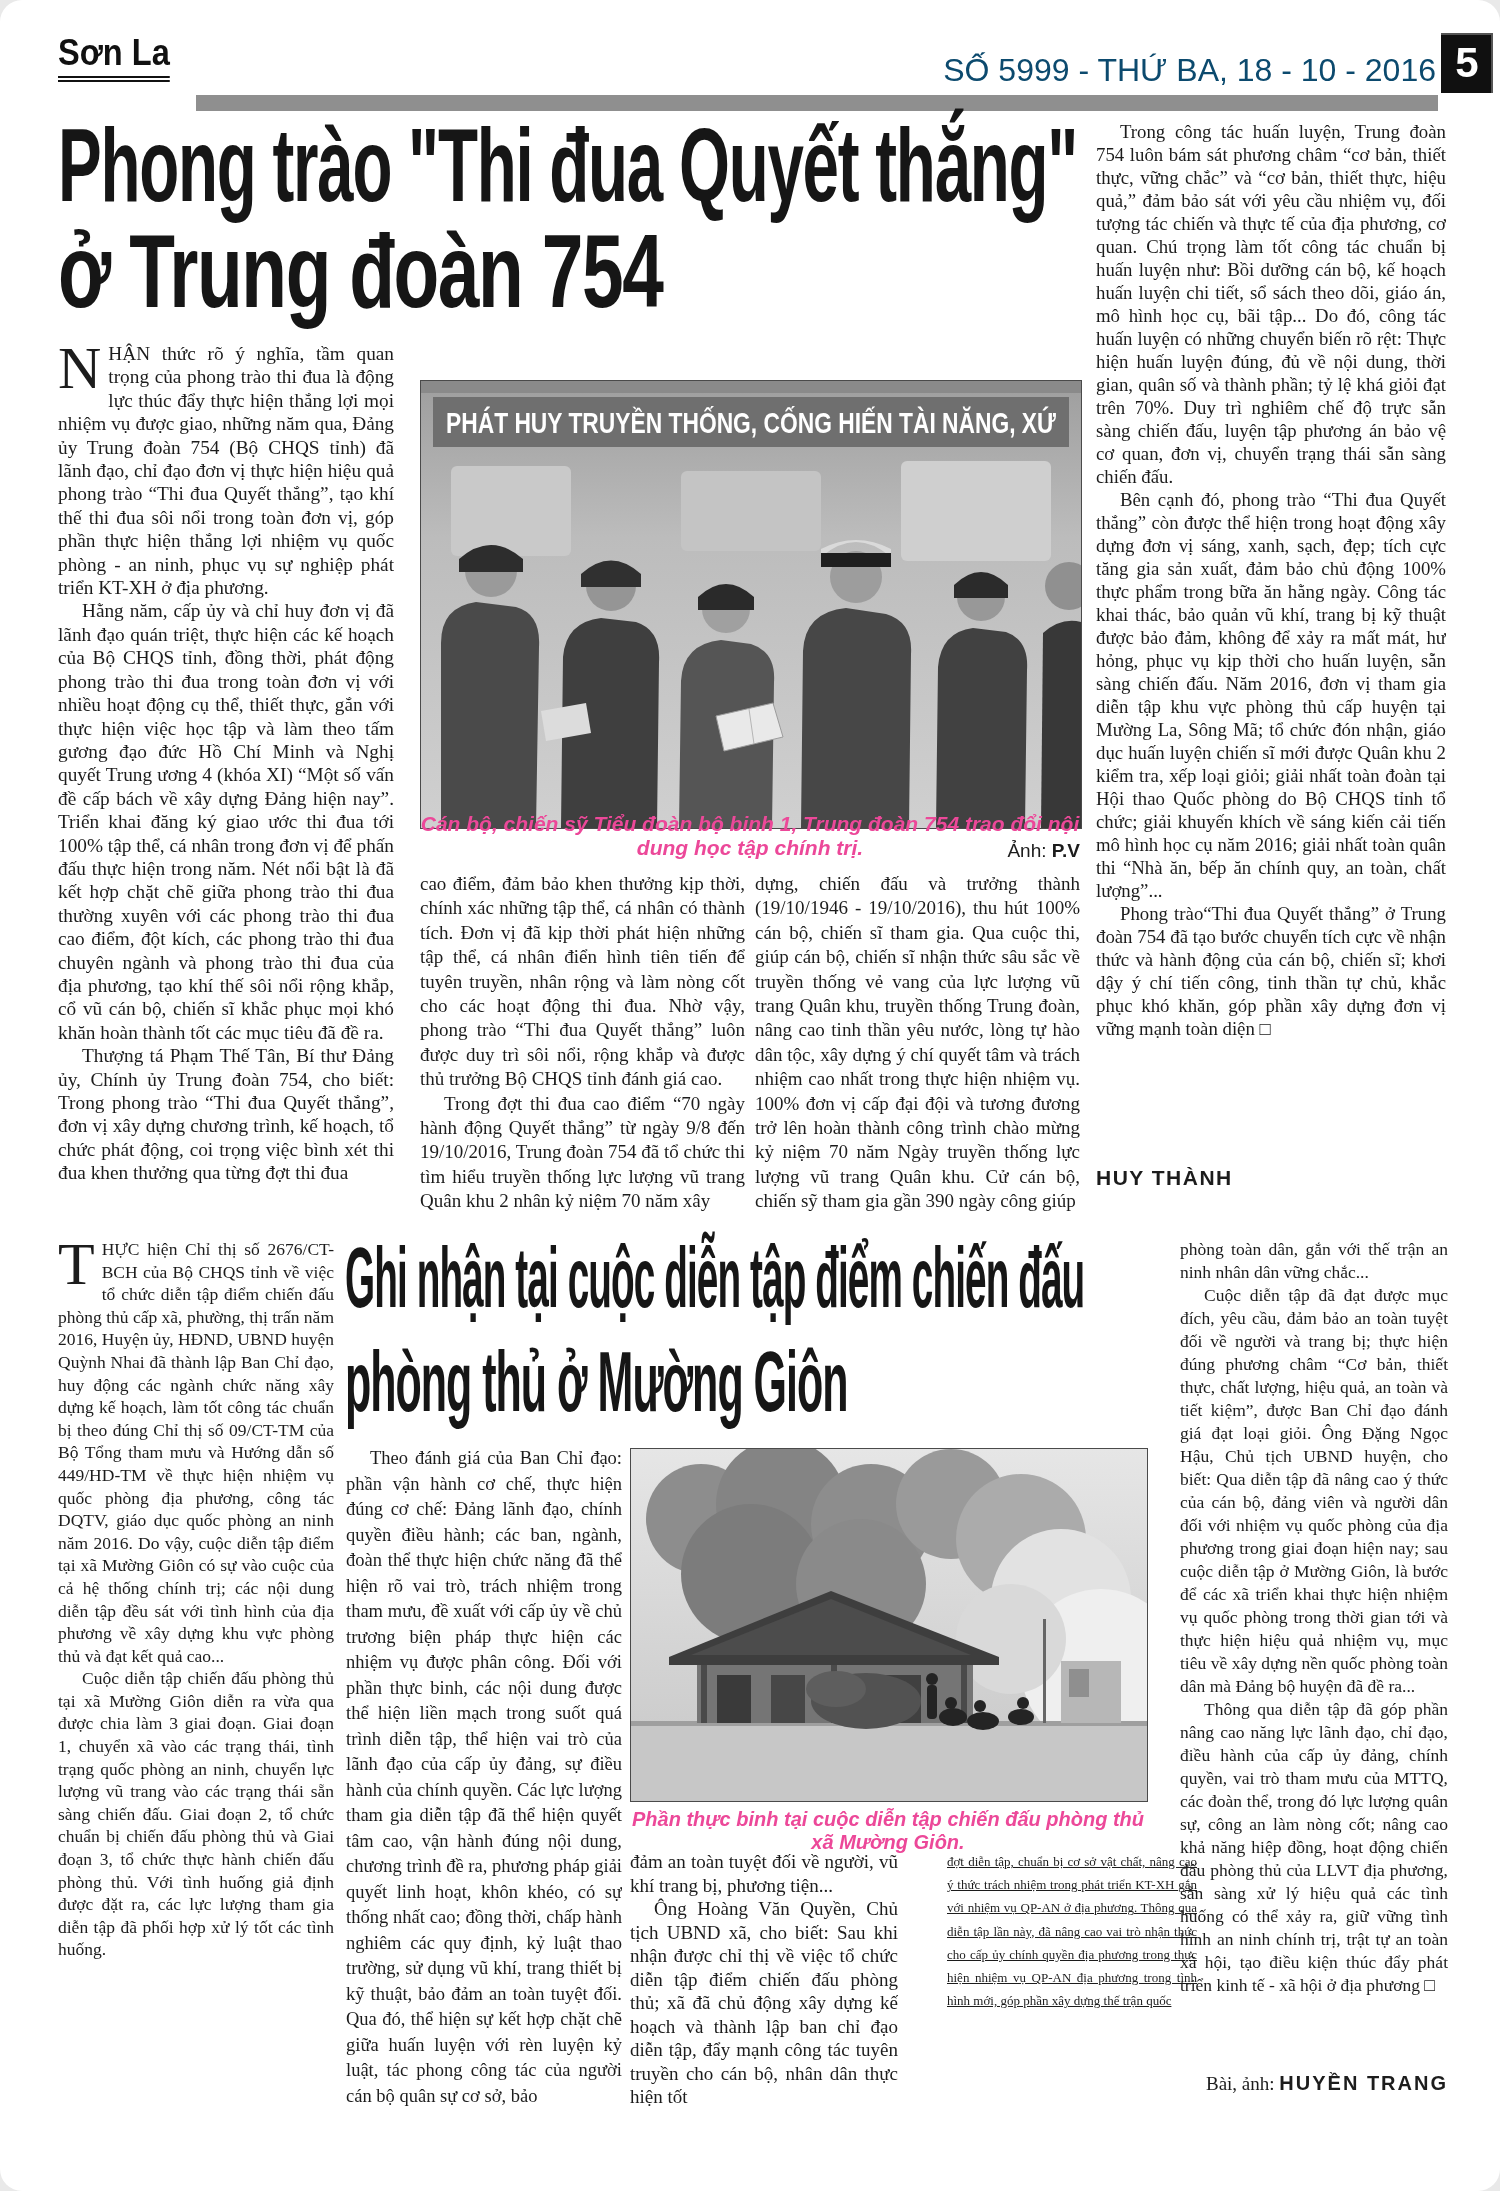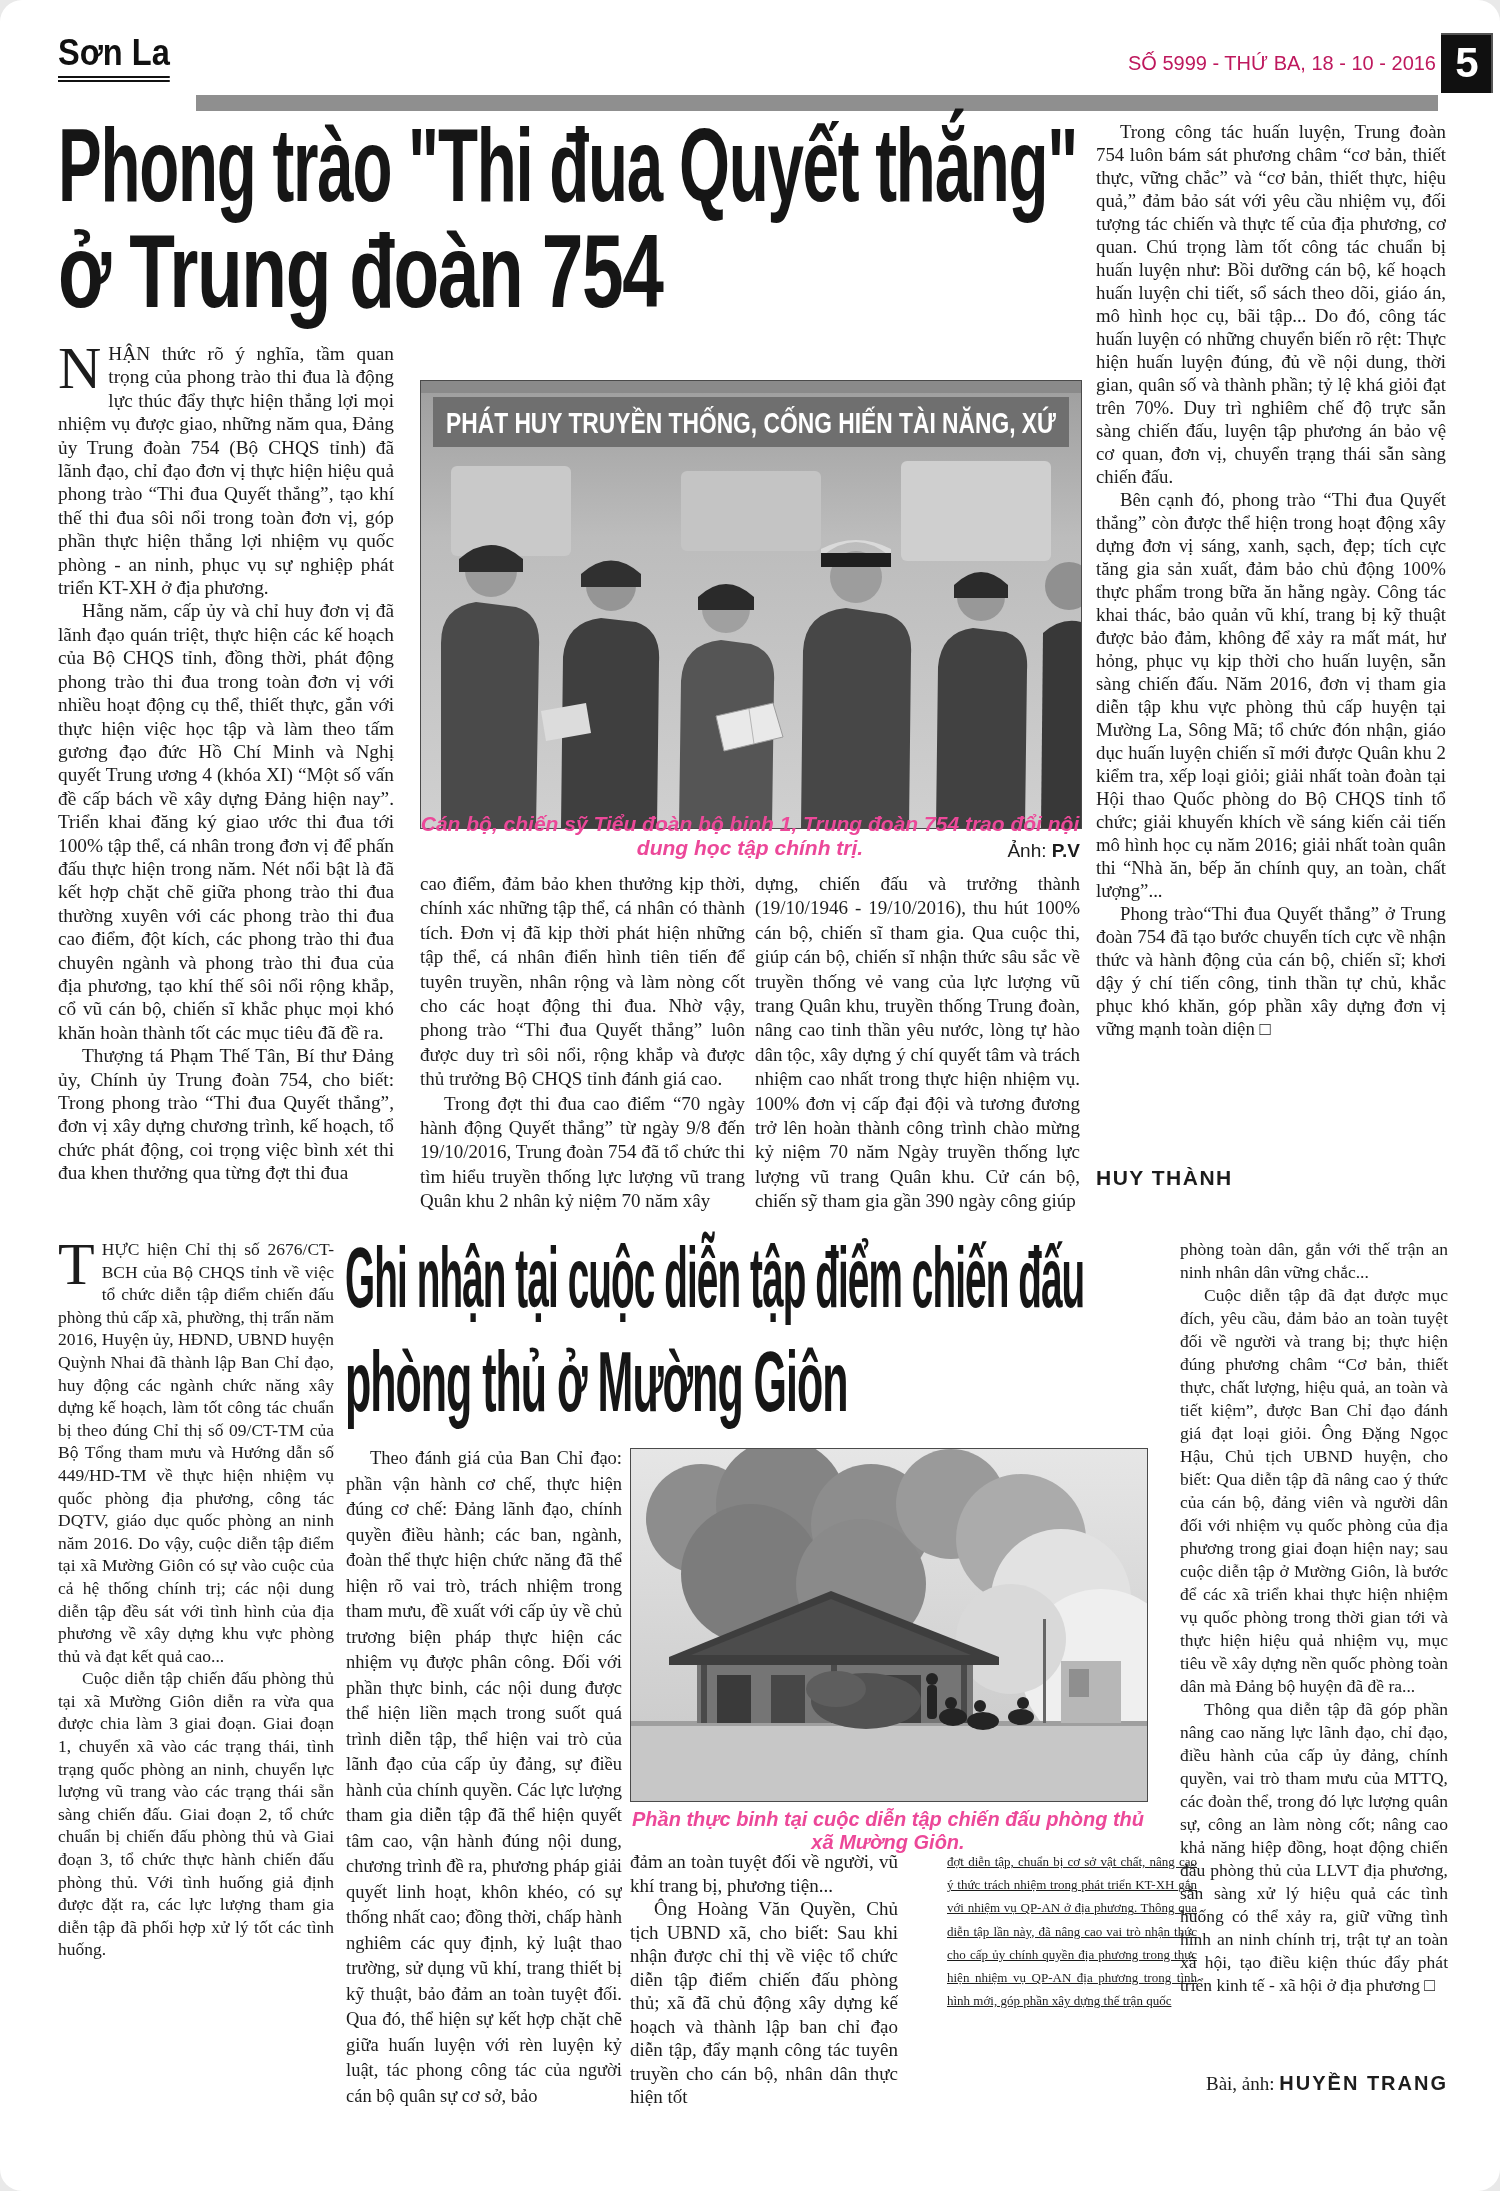--- a/index.html
+++ b/index.html
@@ -6,21 +6,21 @@
   #page{position:relative;width:1500px;height:2191px;background:#ffffff;overflow:hidden;
         font-family:"Liberation Serif",serif;color:#1c1c1c;border-radius:22px;}
   .abs{position:absolute;}
 
   
   .m-name{left:58px;top:32px;font-family:"Liberation Sans",sans-serif;font-weight:bold;
           font-size:37px;color:#111;border-bottom:6px double #111;padding-bottom:2px;
           transform:scaleX(.88);transform-origin:0 0;white-space:nowrap;}
   .m-rule{left:196px;top:95px;width:1242px;height:16px;background:#8f8f8f;}
   .m-issue{left:640px;top:52px;width:796px;text-align:right;font-family:"Liberation Sans",sans-serif;
-           font-size:20px;color:#be185d;white-space:nowrap;}
+           font-size:32px;color:#0c4a6e;white-space:nowrap;}
   .m-page{left:1441px;top:33px;width:52px;height:60px;background:#101010;color:#fff;
           font-family:"Liberation Sans",sans-serif;font-weight:bold;font-size:42px;
           display:flex;align-items:center;justify-content:center;box-shadow:-2px 2px 0 #555 inset;}
 
   
   .hl{font-family:"Liberation Sans",sans-serif;font-weight:bold;color:#161616;
       white-space:nowrap;transform-origin:0 0;letter-spacing:-2px;}
   .h1l1{left:58px;top:106px;font-size:104px;transform:scaleX(.63);}
   .h1l2{left:58px;top:212px;font-size:104px;transform:scaleX(.72);}
   .h2l1{left:345px;top:1228px;font-size:86px;transform:scaleX(.45);}

